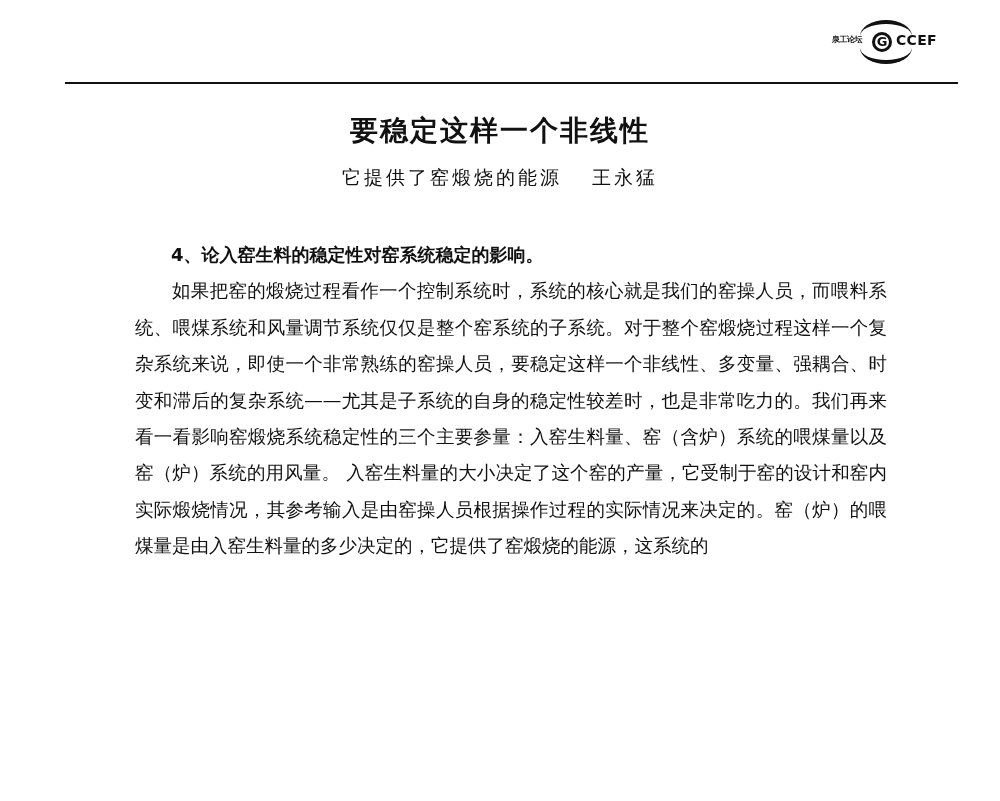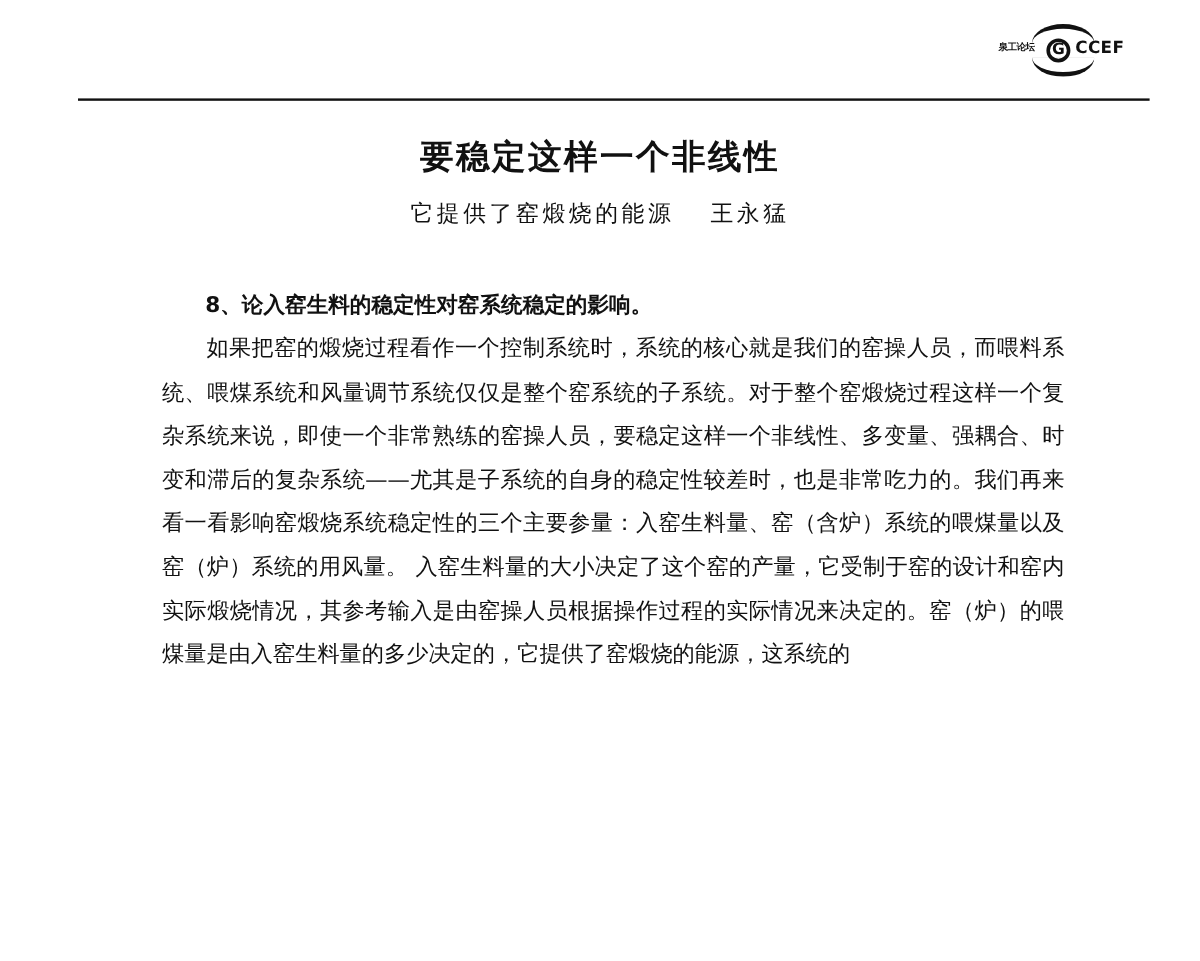--- a/index.html
+++ b/index.html
@@ -141,15 +141,15 @@
 
 <div class="header-rule"></div>
 
 <div class="title">要稳定这样一个非线性</div>
 
 <div class="byline">
   <span>它提供了窑煅烧的能源</span><span class="author">王永猛</span>
 </div>
 
 <div class="body-text">
-  <p class="heading">8、论入窑生料的稳定性对窑系统稳定的影响。</p>
+  <p class="heading">4、论入窑生料的稳定性对窑系统稳定的影响。</p>
   <p class="para" id="sec-para">如果把窑的煅烧过程看作一个控制系统时，系统的核心就是我们的窑操人员，而喂料系统、喂煤系统和风量调节系统仅仅是整个窑系统的子系统。对于整个窑煅烧过程这样一个复杂系统来说，即使一个非常熟练的窑操人员，要稳定这样一个非线性、多变量、强耦合、时变和滞后的复杂系统——尤其是子系统的自身的稳定性较差时，也是非常吃力的。我们再来看一看影响窑煅烧系统稳定性的三个主要参量：入窑生料量、窑（含炉）系统的喂煤量以及窑（炉）系统的用风量。 入窑生料量的大小决定了这个窑的产量，它受制于窑的设计和窑内实际煅烧情况，其参考输入是由窑操人员根据操作过程的实际情况来决定的。窑（炉）的喂煤量是由入窑生料量的多少决定的，它提供了窑煅烧的能源，这系统的</p>
 </div>
 
 </body></html>

